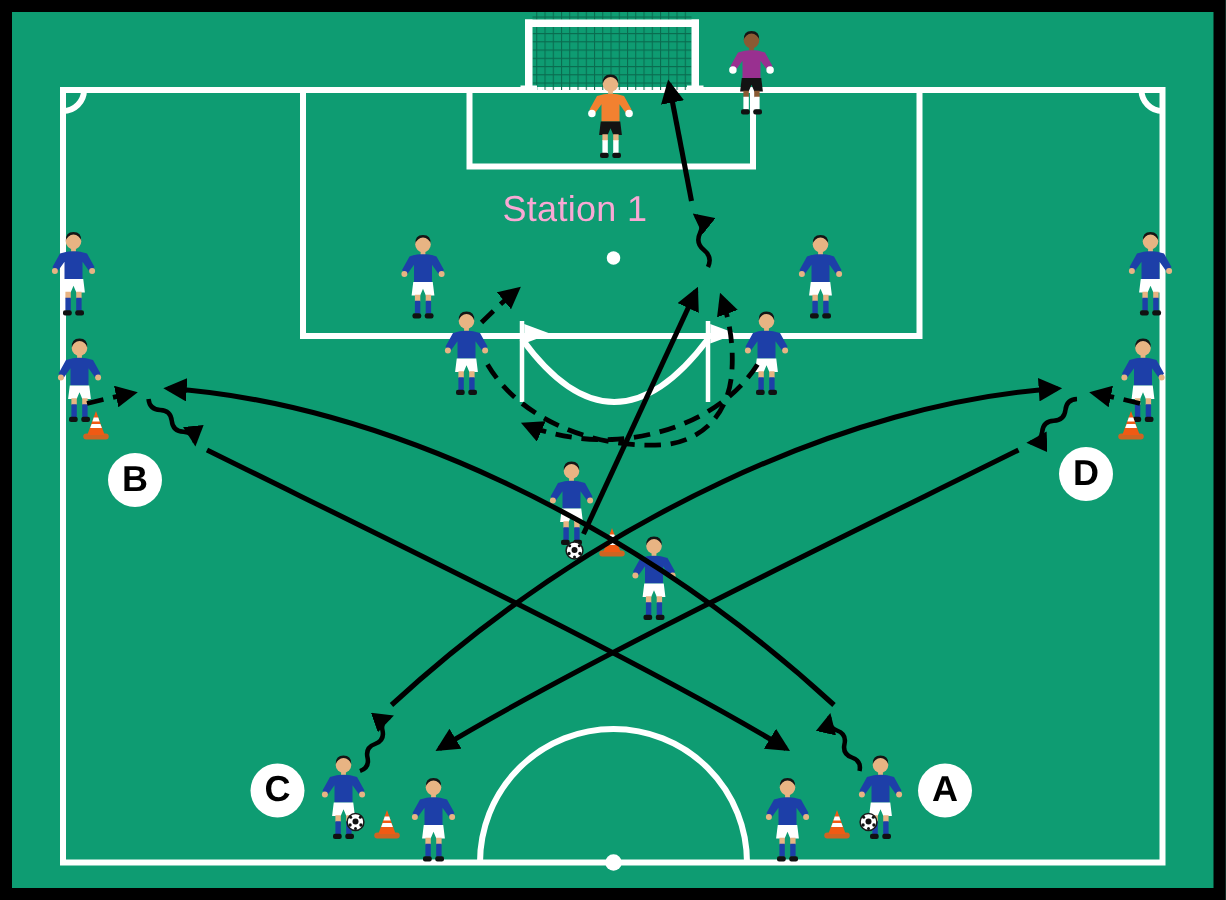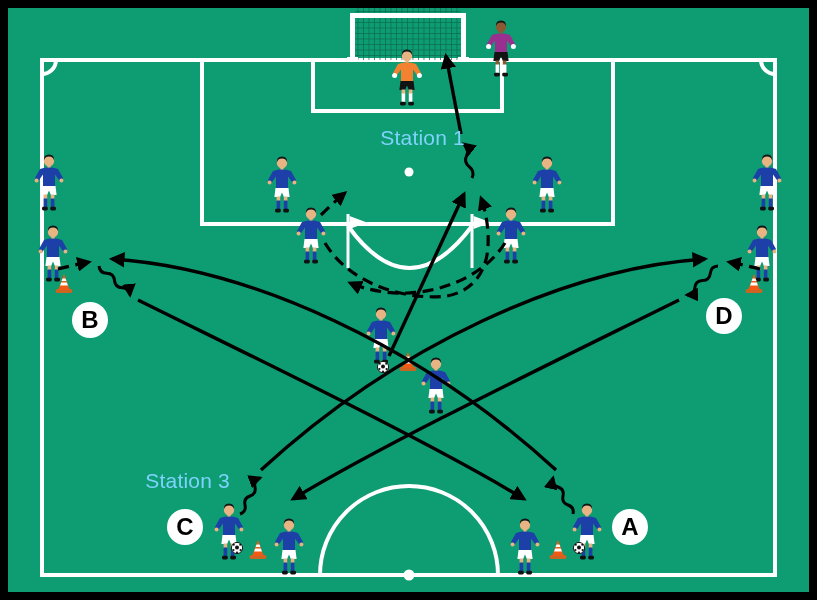--- a/index.html
+++ b/index.html
@@ -3,22 +3,22 @@
 <meta charset="utf-8">
 <style>
   html,body{margin:0;padding:0;background:#222;}
   .canvas{
     position:relative;width:817px;height:600px;overflow:hidden;
     background:var(--frame-black,#000);
     font-family:"Liberation Sans",sans-serif;
   }
   .canvas svg{position:absolute;left:0;top:0;}
   .station-label{
-    position:absolute;width:130px;text-align:right;
-    font-size:21px;font-weight:500;color:#7dd3fc;letter-spacing:.2px;
+    position:absolute;width:130px;text-align:left;
+    font-size:24px;font-weight:500;color:#f9a8d4;letter-spacing:.2px;
     user-select:none;
   }
   .badge{
     position:absolute;width:36px;height:36px;border-radius:50%;
     background:var(--line-white,#fff);color:#000;
     display:flex;align-items:center;justify-content:center;
     font-size:24px;font-weight:700;
   }
   .fieldline{fill:none;stroke:var(--line-white,#fff);stroke-width:4;}
   .solidarrow{fill:none;stroke:var(--arrow-black,#000);stroke-width:3.4;}
@@ -187,21 +187,20 @@
 
     <path class="wavy" marker-end="url(#ah)" d="M99 266 Q99.7 273.0 106.8 273.3 Q113.8 273.5 114.5 280.5 Q115.2 287.5 122.3 287.8 Q129.3 288.0 130.0 295.0"></path>
     <path class="wavy" marker-end="url(#ah)" d="M718 266 Q711.0 266.3 710.3 273.3 Q709.5 280.2 702.5 280.5 Q695.5 280.8 694.8 287.8 Q694.0 294.7 687.0 295.0"></path>
     <path class="wavy" marker-end="url(#ah)" d="M573 514 Q574.5 507.3 568.0 505.0 Q561.5 502.7 563.0 496.0 Q564.5 489.3 558.0 487.0 Q551.5 484.7 553.0 478.0"></path>
     <path class="wavy" marker-end="url(#ah)" d="M240 514 Q246.5 511.7 245.0 505.0 Q243.5 498.3 250.0 496.0 Q256.5 493.7 255.0 487.0 Q253.5 480.3 260.0 478.0"></path>
     <path class="wavy" marker-end="url(#ah)" d="M472 178 Q475.1 171.3 469.3 166.7 Q463.5 162.1 466.7 155.3 Q469.8 148.6 464.0 144.0"></path>
   </g>
 </svg>
 
 <div class="station-label" style="left:335px;top:126px;">Station 1</div>
-<div class="station-label" style="left:100px;top:469px;">Station 3</div>
 
 <div class="badge" style="left:72px;top:302px;">
       <span>B</span>
     </div>
 <div class="badge" style="left:706px;top:298px;">
       <span>D</span>
     </div>
 <div class="badge" style="left:167px;top:509px;">
       <span>C</span>
     </div>

